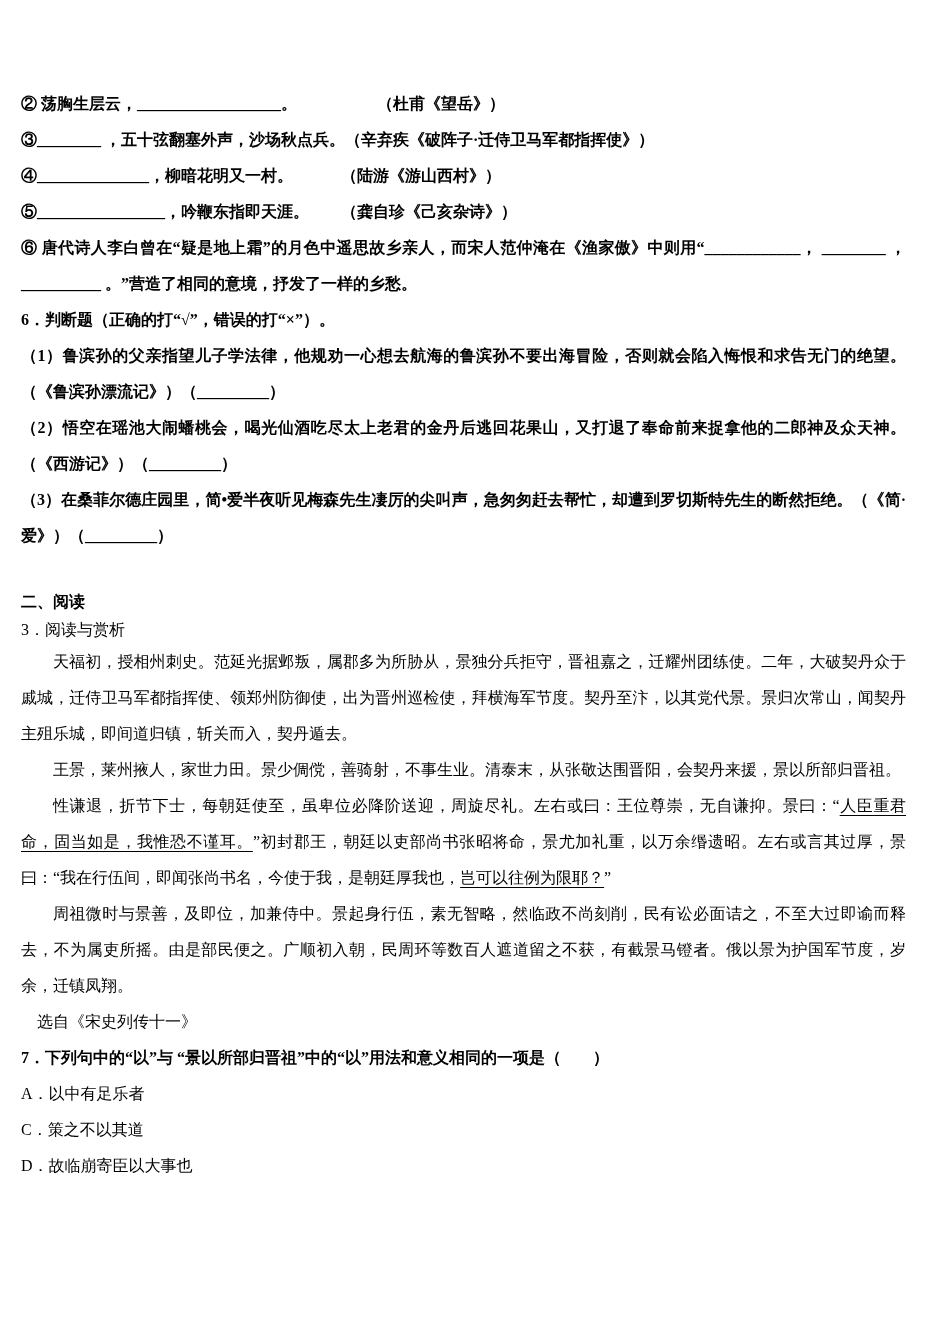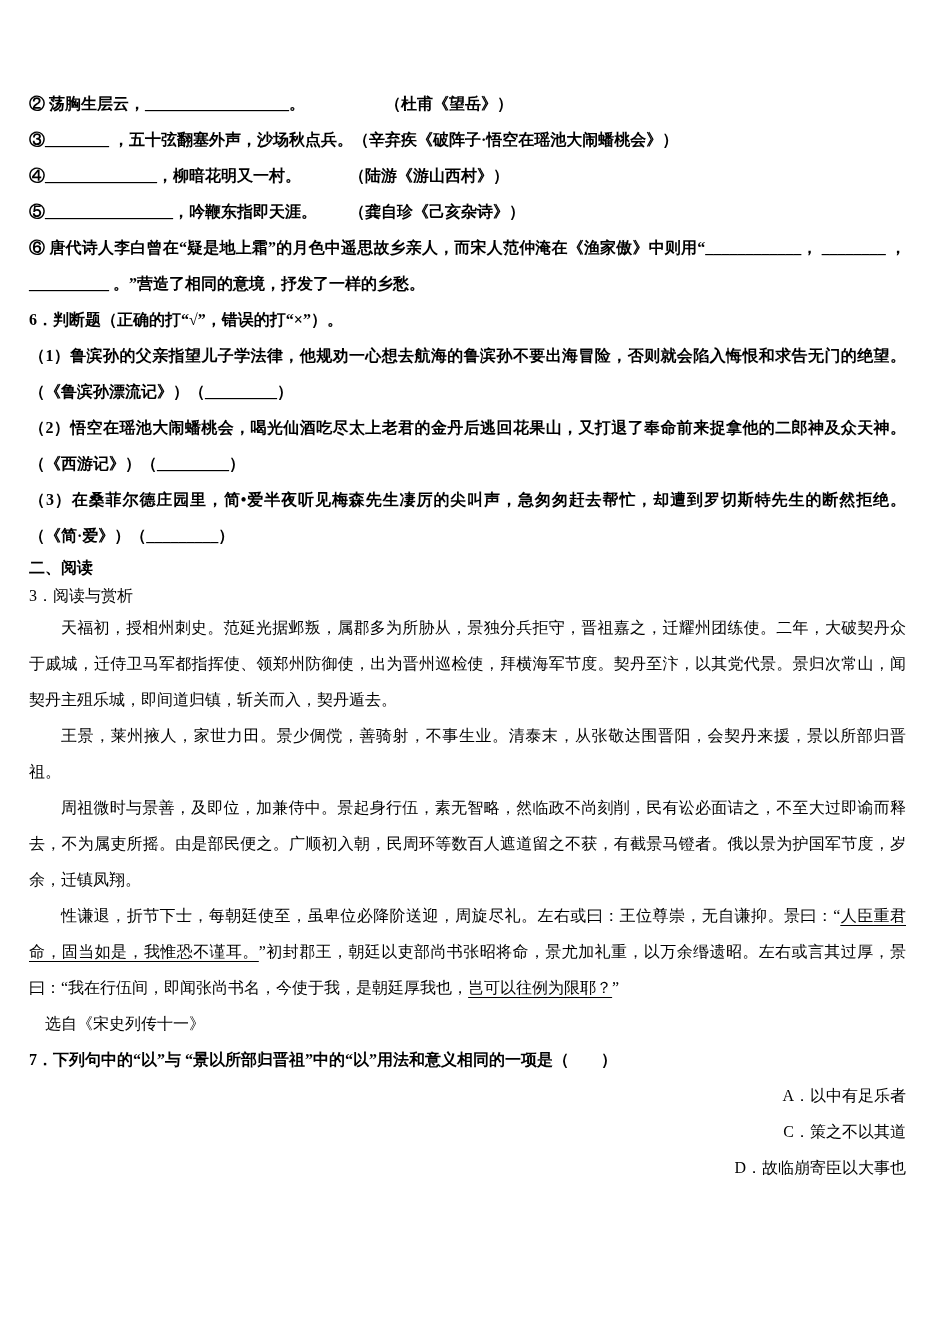--- a/index.html
+++ b/index.html
@@ -11,68 +11,68 @@
     width: 950px;
     height: 1344px;
     overflow: hidden;
     color: #000;
     font-family: "Liberation Serif", serif;
   }
   .page {
     box-sizing: border-box;
     width: 950px;
     height: 1344px;
-    padding: 86px 44px 0 29px;
+    padding: 86px 44px 0 21px;
     font-size: 16px;
     line-height: 36px;
   }
   p { margin: 0; }
   .j { text-align: justify; }
   .pre { white-space: pre-wrap; }
   .b { font-weight: 600; }          
-  .h  { font-weight: 700; line-height: 28px; }   
+  .h  { font-weight: 700; line-height: 28px; margin-top: 34px; }   
   .sub { font-weight: 400; line-height: 28px; }  
   .ind { text-indent: 2em; }        
   .src { padding-left: 1em; }       
   .u {
     text-decoration: underline;
     text-underline-offset: 4px;
     text-decoration-thickness: 1px;
   }
   .stem { font-weight: 600; }
-  .opt  { font-weight: 400; text-align: right; }
+  .opt  { font-weight: 400; }
 </style>
 </head>
 <body>
 
 <div class="page">
 
   <div>
     <p class="b j pre">② 荡胸生层云，__________________。　　　　　（杜甫《望岳》）</p>
-    <p class="b j pre">③________ ，五十弦翻塞外声，沙场秋点兵。（辛弃疾《破阵子·悟空在瑶池大闹蟠桃会》）</p>
+    <p class="b j pre">③________ ，五十弦翻塞外声，沙场秋点兵。（辛弃疾《破阵子·迁侍卫马军都指挥使》）</p>
     <p class="b j pre">④______________，柳暗花明又一村。　　　（陆游《游山西村》）</p>
     <p class="b j pre">⑤________________，吟鞭东指即天涯。　　（龚自珍《己亥杂诗》）</p>
     <p class="b j pre">⑥ 唐代诗人李白曾在“疑是地上霜”的月色中遥思故乡亲人，而宋人范仲淹在《渔家傲》中则用“____________， ________ ，__________ 。”营造了相同的意境，抒发了一样的乡愁。</p>
   </div>
 
   <div>
     <p class="b">6．判断题（正确的打“√”，错误的打“×”）。</p>
     <p class="b j">（1）鲁滨孙的父亲指望儿子学法律，他规劝一心想去航海的鲁滨孙不要出海冒险，否则就会陷入悔恨和求告无门的绝望。（《鲁滨孙漂流记》）（_________）</p>
     <p class="b j">（2）悟空在瑶池大闹蟠桃会，喝光仙酒吃尽太上老君的金丹后逃回花果山，又打退了奉命前来捉拿他的二郎神及众天神。（《西游记》）（_________）</p>
     <p class="b j">（3）在桑菲尔德庄园里，简•爱半夜听见梅森先生凄厉的尖叫声，急匆匆赶去帮忙，却遭到罗切斯特先生的断然拒绝。（《简·爱》）（_________）</p>
   </div>
 
   <p class="h">二、阅读</p>
   <p class="sub">3．阅读与赏析</p>
 
   <div>
     <p class="ind j">天福初，授相州刺史。范延光据邺叛，属郡多为所胁从，景独分兵拒守，晋祖嘉之，迁耀州团练使。二年，大破契丹众于戚城，迁侍卫马军都指挥使、领郑州防御使，出为晋州巡检使，拜横海军节度。契丹至汴，以其党代景。景归次常山，闻契丹主殂乐城，即间道归镇，斩关而入，契丹遁去。</p>
     <p class="ind j">王景，莱州掖人，家世力田。景少倜傥，善骑射，不事生业。清泰末，从张敬达围晋阳，会契丹来援，景以所部归晋祖。</p>
+    <p class="ind j"><span>性谦退，折节下士，每朝廷使至，虽卑位必降阶送迎，周旋尽礼。左右或曰：王位尊崇，无自谦抑。景曰：“</span><span class="u">人臣重君命，固当如是，我惟恐不谨耳。</span><span>”初封郡王，朝廷以吏部尚书张昭将命，景尤加礼重，以万余缗遗昭。左右或言其过厚，景曰：“我在行伍间，即闻张尚书名，今使于我，是朝廷厚我也，</span><span class="u">岂可以往例为限耶？</span><span>”</span></p>
     <p class="ind j">周祖微时与景善，及即位，加兼侍中。景起身行伍，素无智略，然临政不尚刻削，民有讼必面诘之，不至大过即谕而释去，不为属吏所摇。由是部民便之。广顺初入朝，民周环等数百人遮道留之不获，有截景马镫者。俄以景为护国军节度，岁余，迁镇凤翔。</p>
-    <p class="ind j"><span>性谦退，折节下士，每朝廷使至，虽卑位必降阶送迎，周旋尽礼。左右或曰：王位尊崇，无自谦抑。景曰：“</span><span class="u">人臣重君命，固当如是，我惟恐不谨耳。</span><span>”初封郡王，朝廷以吏部尚书张昭将命，景尤加礼重，以万余缗遗昭。左右或言其过厚，景曰：“我在行伍间，即闻张尚书名，今使于我，是朝廷厚我也，</span><span class="u">岂可以往例为限耶？</span><span>”</span></p>
     <p class="src">选自《宋史列传十一》</p>
   </div>
 
   <div>
     <p class="stem">7．下列句中的“以”与 “景以所部归晋祖”中的“以”用法和意义相同的一项是（　　）</p>
     <p class="opt">A．以中有足乐者</p>
     <p class="opt">C．策之不以其道</p>
     <p class="opt">D．故临崩寄臣以大事也</p>
   </div>
 

